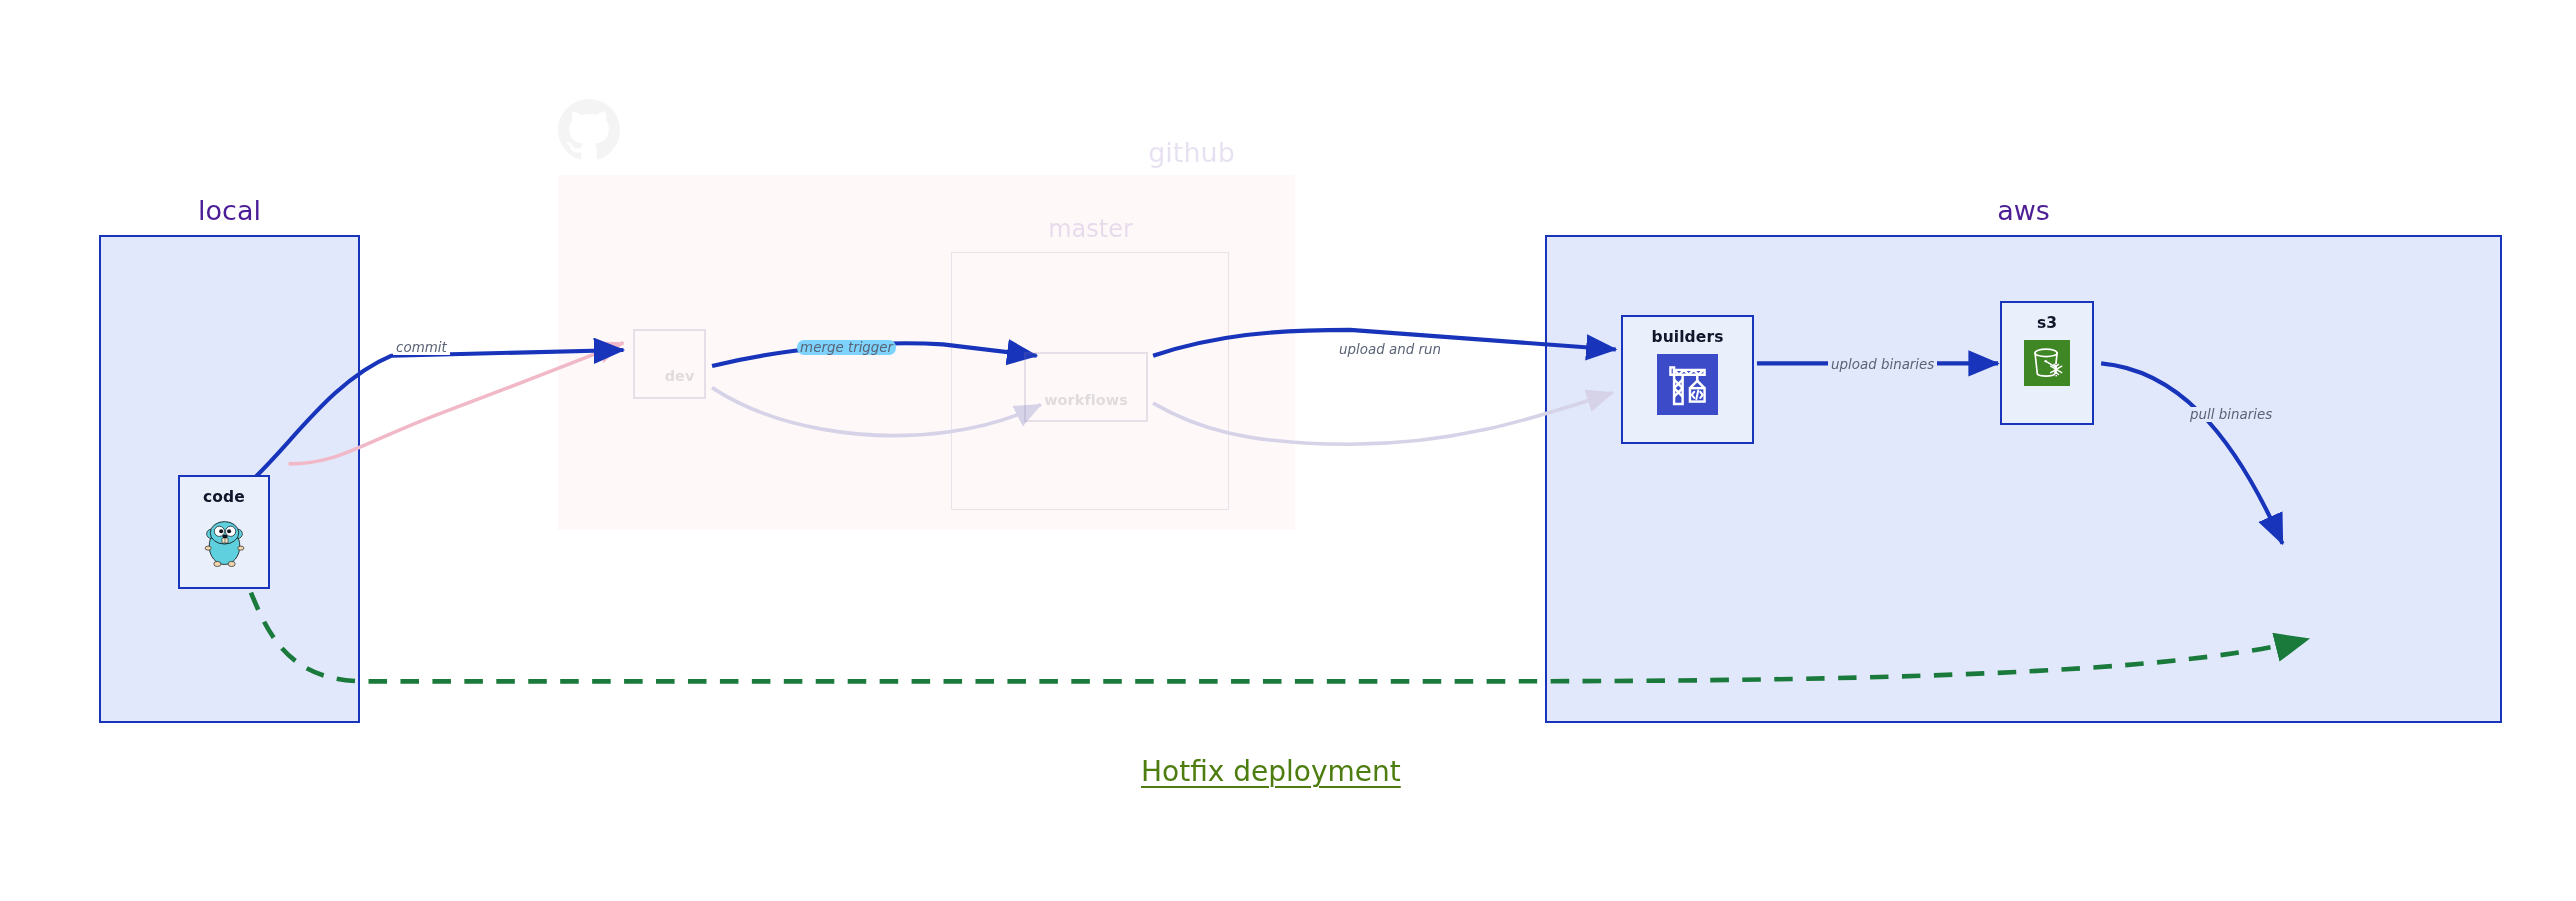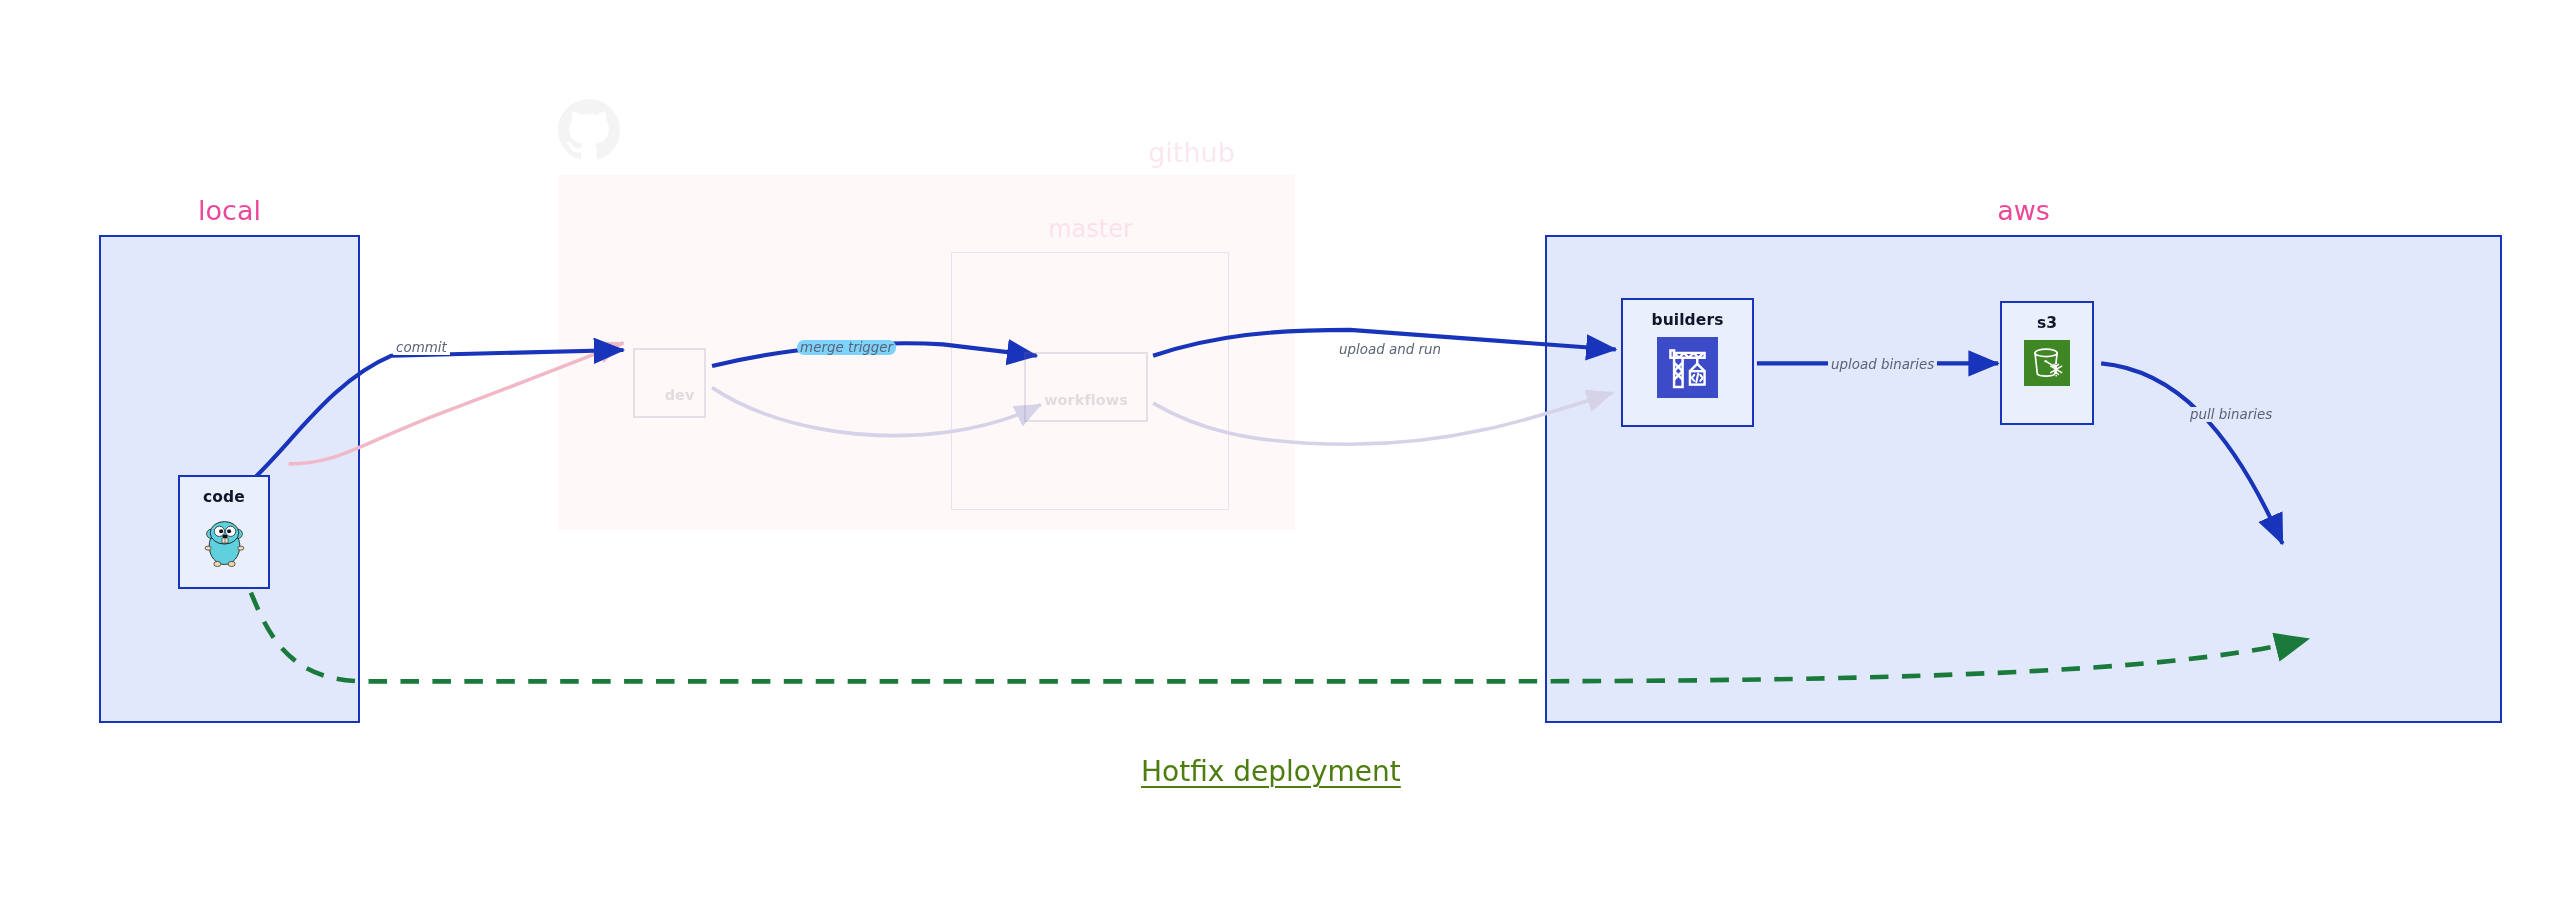--- a/index.html
+++ b/index.html
@@ -4,21 +4,21 @@
 <style>
   html,body{margin:0;padding:0;background:#ffffff;}
   body{width:2604px;height:902px;position:relative;overflow:hidden;
        font-family:"DejaVu Sans","Liberation Sans",sans-serif;}
   .stage{position:absolute;left:0;top:0;width:2604px;height:902px;}
 
   svg.edges{position:absolute;left:0;top:0;width:2604px;height:902px;overflow:visible;}
 
   .cluster{position:absolute;box-sizing:border-box;}
   .cluster-title{position:absolute;text-align:center;white-space:nowrap;
-                 font-size:27px;font-weight:400;color:#ec4899;}
+                 font-size:27px;font-weight:400;color:#4c1d95;}
 
   .node{position:absolute;box-sizing:border-box;display:flex;flex-direction:column;
         align-items:center;justify-content:flex-start;}
   .node-label{font-size:15.5px;font-weight:700;color:#11162b;margin-top:11.3px;
               letter-spacing:0.1px;white-space:nowrap;}
   .node-icon{margin-top:8.2px;}
 
   .faded{opacity:.13;}
   .faded-mid{opacity:.20;}
 
@@ -117,29 +117,29 @@
         <rect x="43" y="46" width="12" height="10" rx="2" fill="#f2e4c6" stroke="#111" stroke-width="1.1"></rect>
         <line x1="49" y1="46" x2="49" y2="56" stroke="#111" stroke-width="1"></line>
         <ellipse cx="16" cy="66" rx="6" ry="4" fill="#f2d6b0" stroke="#111" stroke-width="1.2"></ellipse>
         <ellipse cx="80" cy="66" rx="6" ry="4" fill="#f2d6b0" stroke="#111" stroke-width="1.2"></ellipse>
         <ellipse cx="34" cy="97" rx="7" ry="5" fill="#f2d6b0" stroke="#111" stroke-width="1.2"></ellipse>
         <ellipse cx="62" cy="97" rx="7" ry="5" fill="#f2d6b0" stroke="#111" stroke-width="1.2"></ellipse>
       </svg>
     </div>
   </div>
 
-  <div class="node faded-mid" style="left:633px;top:348px;width:73px;height:70px;border:2.1px solid #8f7fa8;background:rgba(255,255,255,0.18);justify-content:center;padding-left:20px;">
+  <div class="node faded-mid" style="left:633px;top:329px;width:73px;height:70px;border:2.1px solid #8f7fa8;background:rgba(255,255,255,0.18);justify-content:center;padding-left:20px;">
     <div class="node-label" style="margin-top:23px;font-size:14.4px;color:#6b6b6b;">dev</div>
   </div>
 
   <div class="node faded-mid" style="left:1024px;top:352px;width:124px;height:70px;border:2.1px solid #8f7fa8;background:rgba(255,255,255,0.18);">
     <div class="node-label" style="margin-top:38px;font-size:14.4px;color:#6b6b6b;">workflows</div>
   </div>
 
-  <div class="node" style="left:1621px;top:298px;width:133px;height:129px;border:2.6px solid #1734ba;background:#eaeffc;">
+  <div class="node" style="left:1621px;top:315px;width:133px;height:129px;border:2.6px solid #1734ba;background:#eaeffc;">
     <div class="node-label">builders</div>
     <div class="node-icon">
       <svg width="61" height="61" viewBox="0 0 100 100">
         <rect x="0" y="0" width="100" height="100" fill="#3c4bc8"></rect>
         <g fill="none" stroke="#ffffff" stroke-width="4">
           <rect x="22" y="22" width="6" height="12"></rect>
           <path d="M28 26 L78 26 L78 34 L28 34 Z"></path>
           <path d="M28 26 L36 34 M44 26 L36 34 M44 26 L52 34 M60 26 L52 34 M60 26 L68 34 M76 26 L68 34"></path>
           <path d="M28 34 L28 82 L42 82 L42 34"></path>
           <path d="M28 42 L42 56 M42 42 L28 56 M28 56 L42 70 M42 56 L28 70"></path>

